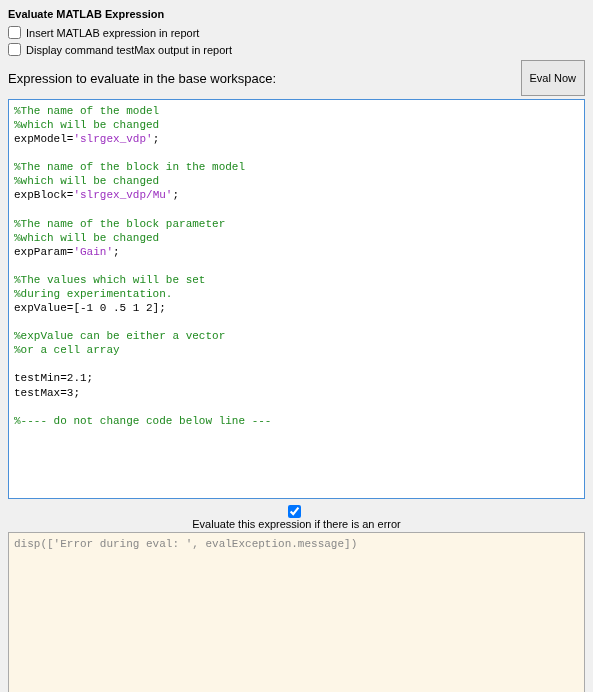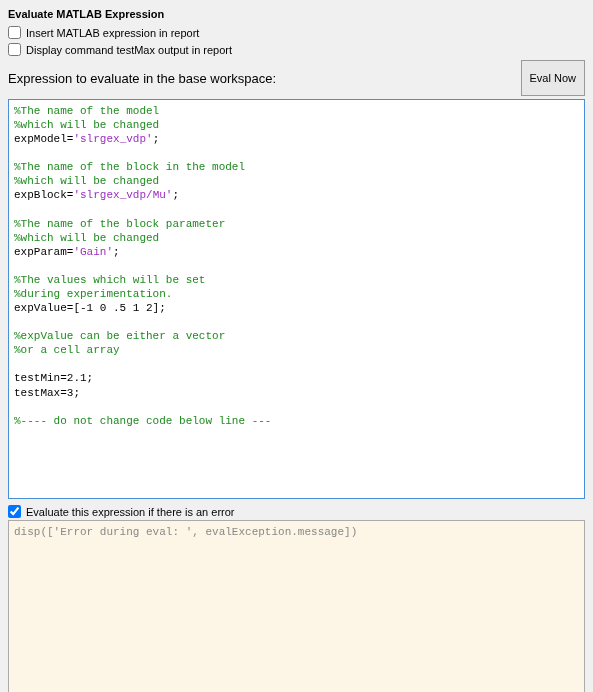--- a/index.html
+++ b/index.html
@@ -85,20 +85,21 @@
       justify-content: flex-end;
       gap: 6px;
       margin-top: 8px;
     }
     .footer-btns .btn {
       min-width: 52px;
     }
     .checked-row {
       margin-top: 6px;
       margin-bottom: 2px;
+      flex-direction: column;
     }
     .error-section-label {
       font-size: 11px;
     }
   </style>
 </head>
 <body>
 
 <div class="title">Evaluate MATLAB Expression</div>
 

